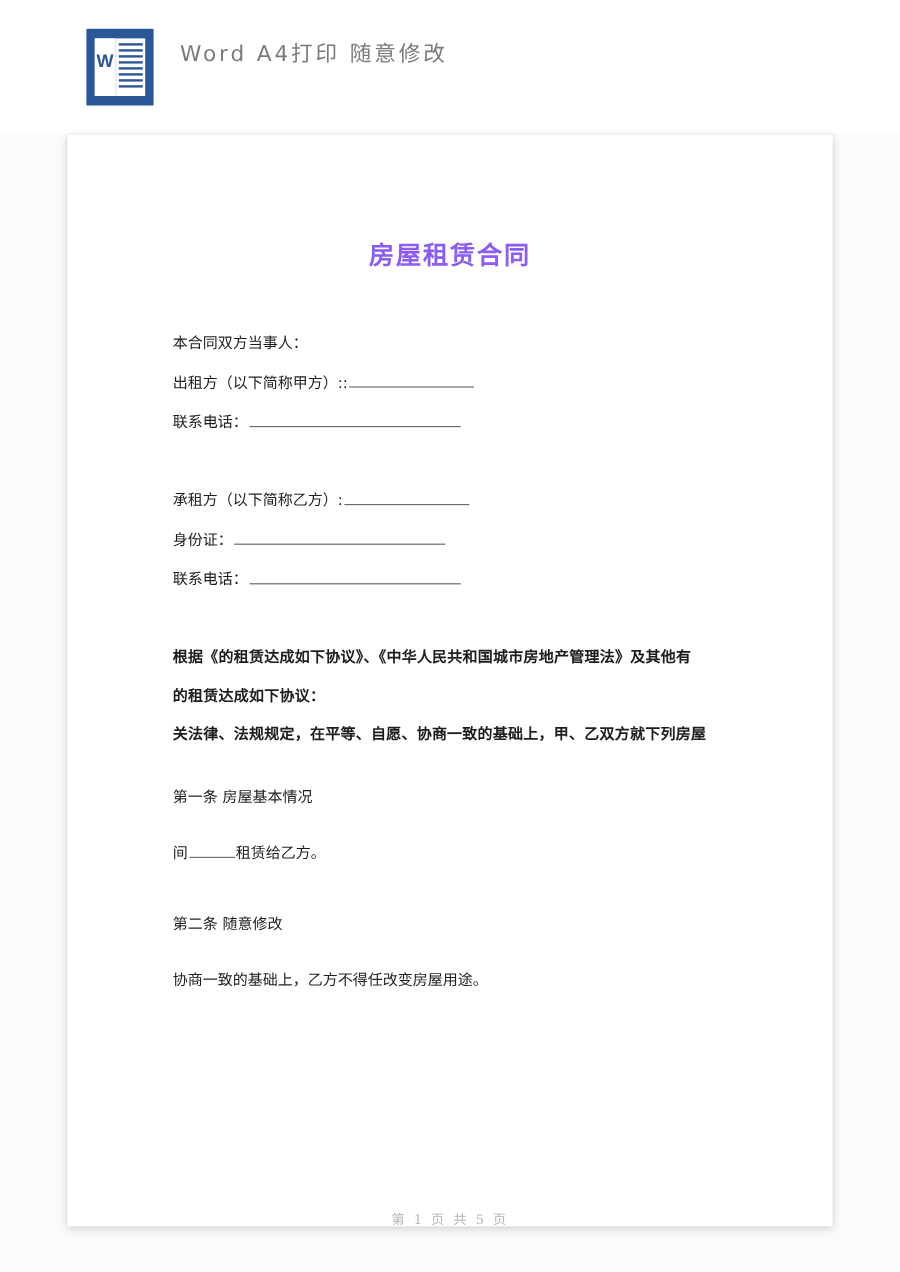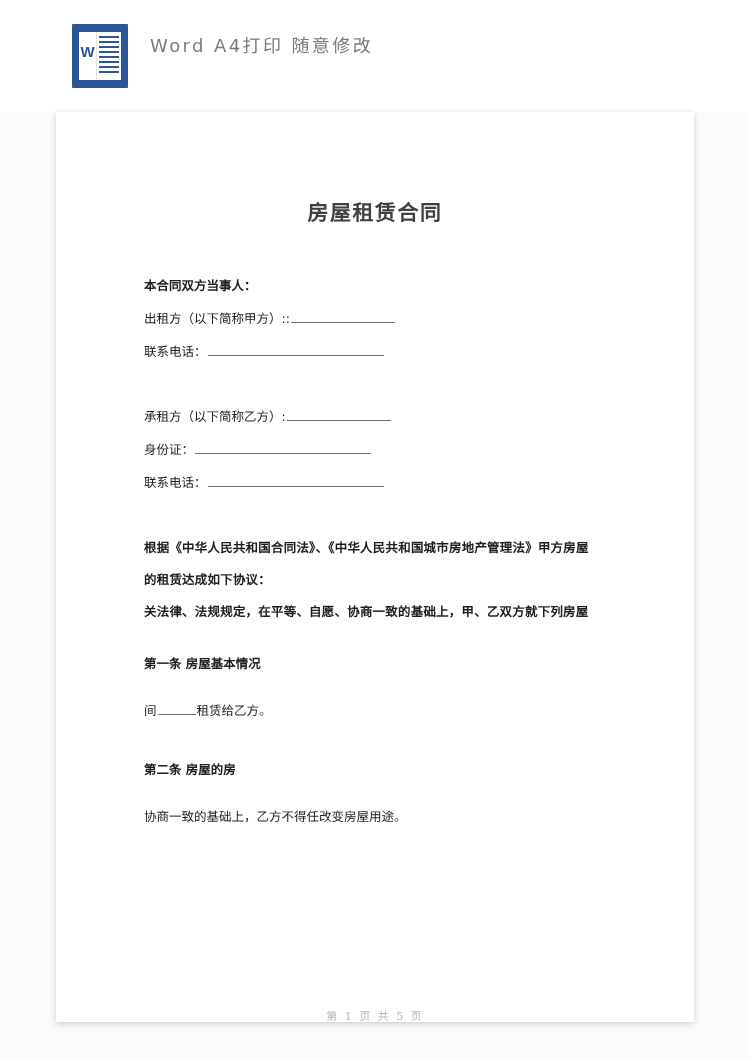--- a/index.html
+++ b/index.html
@@ -117,21 +117,21 @@
     width: 638px;
     height: 910px;
     background: #ffffff;
     box-shadow: 0 2px 7px rgba(0,0,0,0.17), 0 0 1px rgba(0,0,0,0.10);
     box-sizing: border-box;
     overflow: hidden;
   }
 
   .page-heading {
     text-align: center;
-    color: #404040;
+    color: #8b5cf6;
     font-size: 21px;
     line-height: 30px;
     font-weight: 700;
     letter-spacing: 1.5px;
     margin: 0;
     padding-top: 86px;
     font-family: "DejaVu Sans", "Liberation Sans", sans-serif;
   }
 
   .body-area {
@@ -140,21 +140,21 @@
   }
 
   .para {
     color: #1d1d1d;
     font-size: 12.5px;
     line-height: 19px;
     margin: 0;
     font-family: "DejaVu Sans", "Liberation Sans", sans-serif;
   }
   .para.bold {
-    font-weight: 700;
+    font-weight: 400;
   }
   .para.lead {
     font-weight: 700;
     line-height: 32px;
     letter-spacing: 0.2px;
   }
   .gap-s  { height: 14px; }
   .gap-m  { height: 26px; }
   .gap-l  { height: 40px; }
   .gap-xl { height: 46px; }
@@ -236,38 +236,38 @@
     <div class="gap-s"></div>
 
     <p class="para"><span>身份证：</span><span class="blank b-xxl"></span></p>
 
     <div class="gap-s"></div>
 
     <p class="para"><span>联系电话：</span><span class="blank b-xxl"></span></p>
 
     <div class="gap-l"></div>
 
-    <p class="para lead">根据《中华人民共和国合同法》、《中华人民共和国城市房地产管理法》甲方房屋</p>
+    <p class="para lead">根据《的租赁达成如下协议》、《中华人民共和国城市房地产管理法》及其他有</p>
     <p class="para lead">的租赁达成如下协议：</p>
     <p class="para lead">关法律、法规规定，在平等、自愿、协商一致的基础上，甲、乙双方就下列房屋</p>
 
     <div class="gap-m"></div>
 
     <p class="para bold">第一条  房屋基本情况</p>
 
     <div class="gap-s"></div>
 
 
     <div class="gap-s"></div>
 
     <p class="para"><span>间</span><span class="blank b-xs"></span><span>租赁给乙方。</span></p>
 
     <div class="gap-l"></div>
 
-    <p class="para bold">第二条  房屋的房</p>
+    <p class="para bold">第二条  随意修改</p>
 
     <div class="gap-s"></div>
 
 
     <div class="gap-s"></div>
 
     <p class="para">协商一致的基础上，乙方不得任改变房屋用途。</p>
 
   </div>
 

